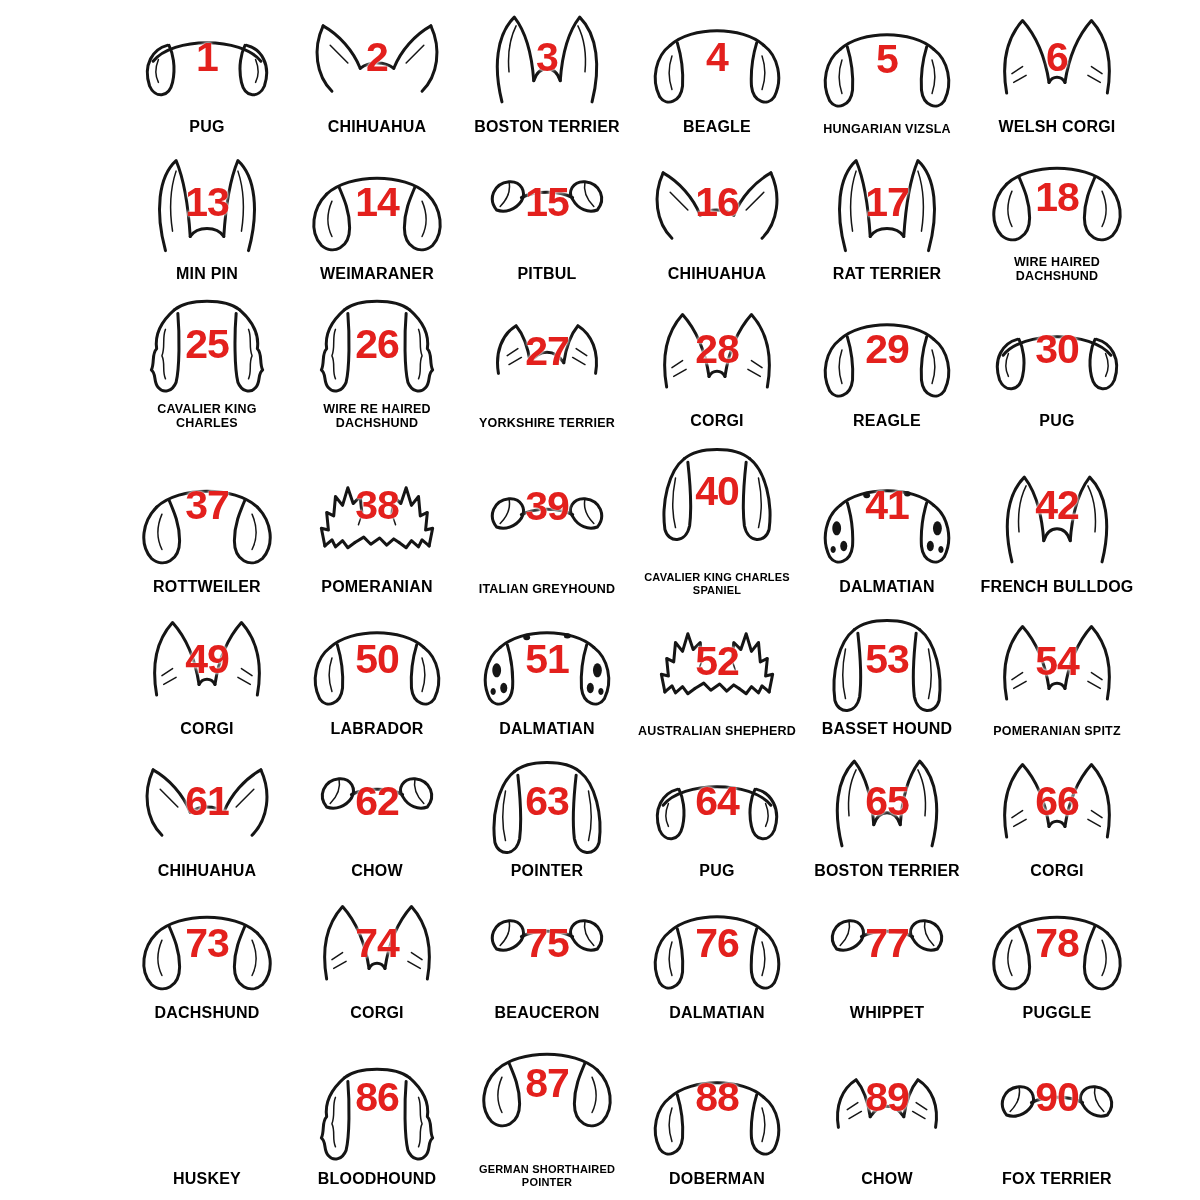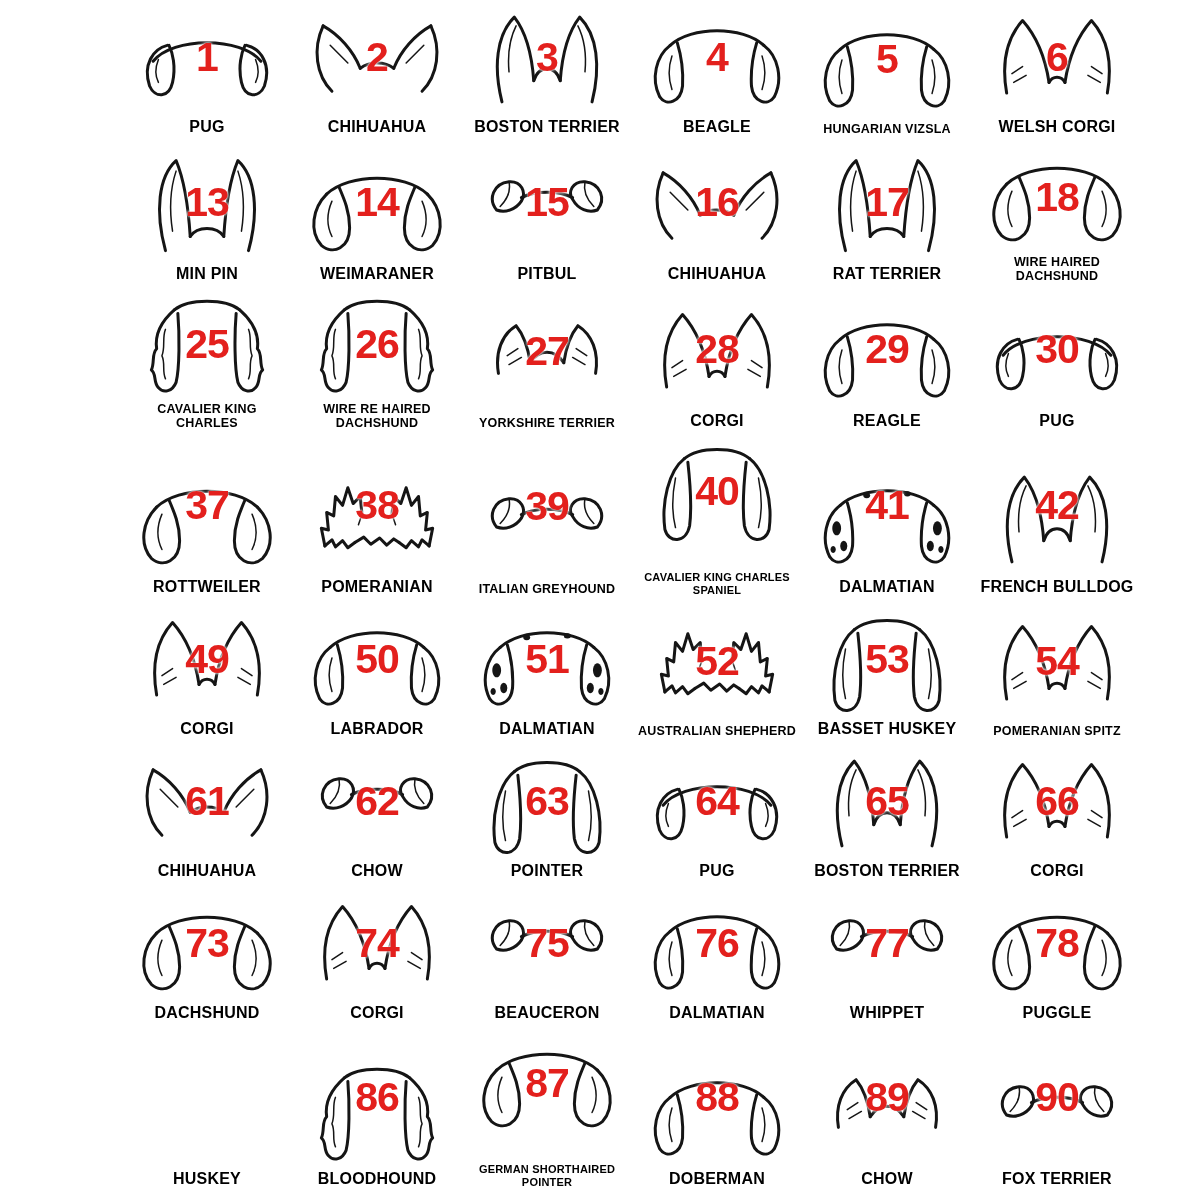--- a/index.html
+++ b/index.html
@@ -464,21 +464,21 @@
     <div class="art">
       <svg class="ears" viewBox="0 0 170 120" aria-hidden="true">
           <path d="M48,20 C64,6 106,6 122,20"></path>
           <path d="M48,20 C30,34 22,70 26,100 C30,116 50,116 54,96 C57,72 54,42 52,24"></path>
           <path d="M122,20 C140,34 148,70 144,100 C140,116 120,116 116,96 C113,72 116,42 118,24"></path>
           <path class="inner" d="M38,42 C34,62 34,82 38,98"></path>
           <path class="inner" d="M132,42 C136,62 136,82 132,98"></path>
         </svg>
       <div class="num">53</div>
     </div>
-    <div class="breed">BASSET HUSKEY</div>
+    <div class="breed">BASSET HOUND</div>
   </div>
 
   <div class="cell">
     <div class="art">
       <svg class="ears" viewBox="0 0 170 120" aria-hidden="true">
           <path d="M28,94 C22,60 28,32 46,12 C62,30 72,56 76,82"></path>
           <path d="M142,94 C148,60 142,32 124,12 C108,30 98,56 94,82"></path>
           <path d="M76,82 C80,74 90,74 94,82"></path>
           <path class="inner" d="M34,72 L46,64"></path>
           <path class="inner" d="M36,82 L50,74"></path>

